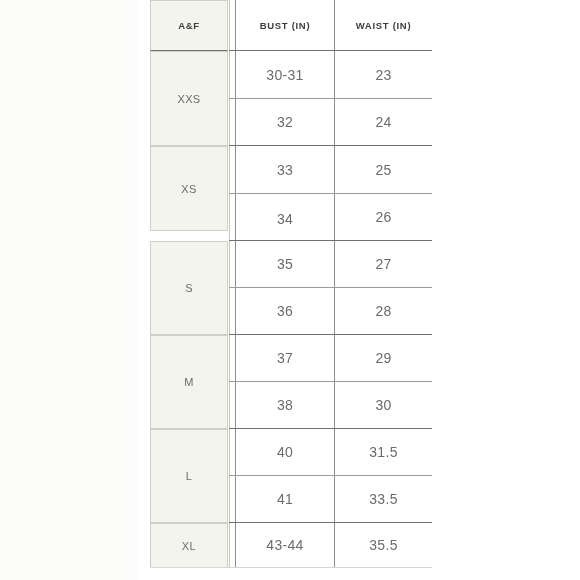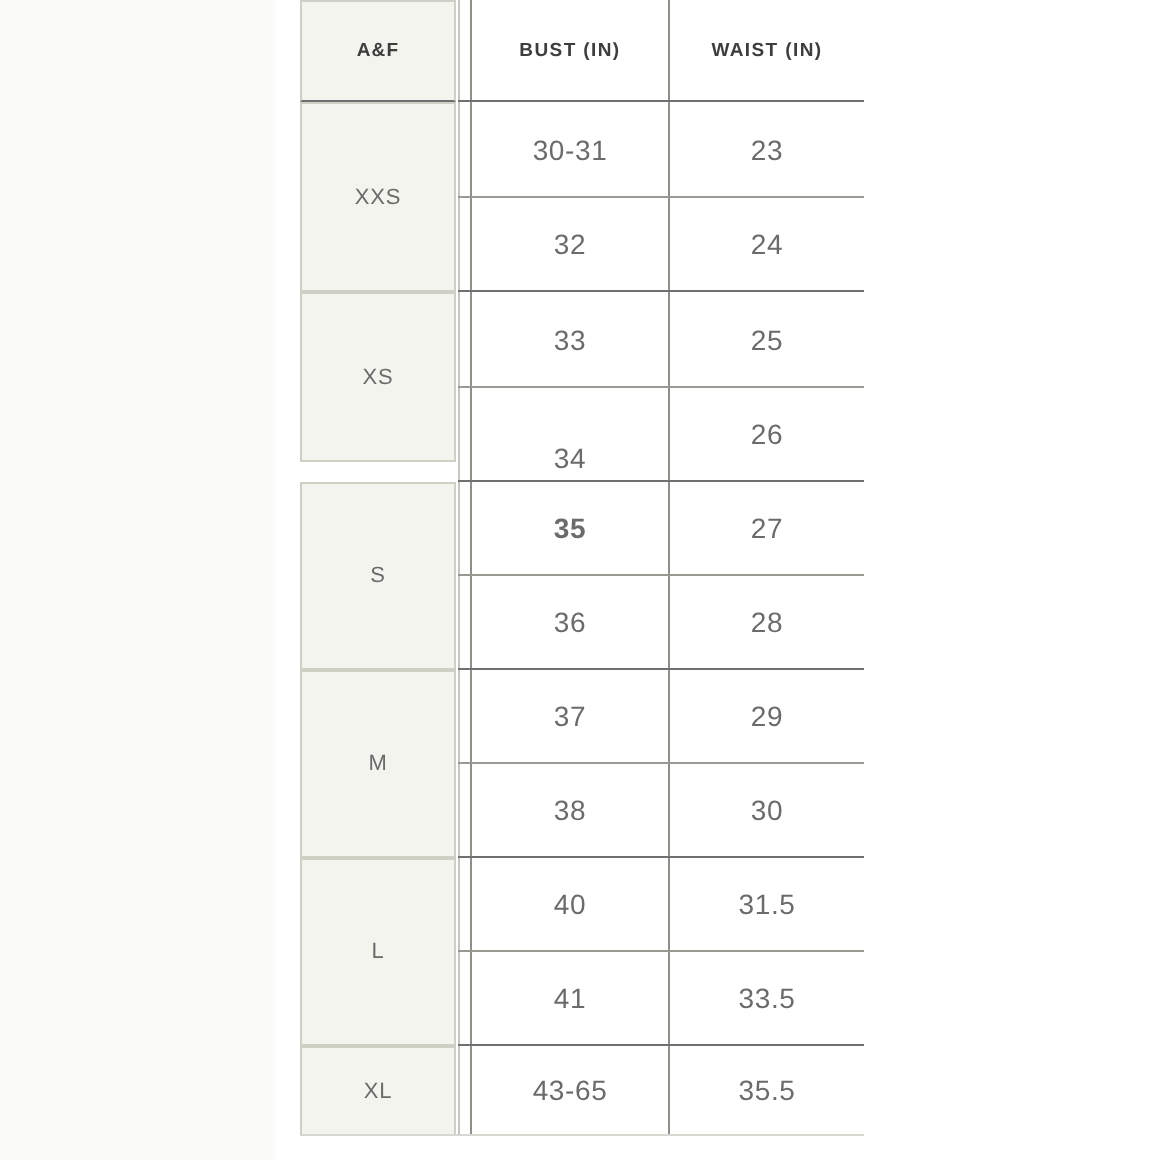--- a/index.html
+++ b/index.html
@@ -201,28 +201,28 @@
     <div class="cell col-waist" style="top:99px;height:46px;">
       <span class="cell-text">24</span>
       </div>
 
     <div class="cell col-bust" style="top:146px;height:47px;">
       <span class="cell-text">33</span>
       </div>
     <div class="cell col-waist" style="top:146px;height:47px;">
       <span class="cell-text">25</span>
       </div>
-    <div class="cell col-bust" style="top:206px;height:46px;">
+    <div class="cell col-bust" style="top:196px;height:46px;">
       <span class="cell-text">34</span>
       </div>
     <div class="cell col-waist" style="top:194px;height:46px;">
       <span class="cell-text">26</span>
       </div>
 
-    <div class="cell col-bust" style="top:241px;height:46px;font-weight:bold;">
+    <div class="cell col-bust" style="top:241px;height:46px;">
       <span class="cell-text">35</span>
       </div>
     <div class="cell col-waist" style="top:241px;height:46px;">
       <span class="cell-text">27</span>
       </div>
     <div class="cell col-bust" style="top:288px;height:46px;">
       <span class="cell-text">36</span>
       </div>
     <div class="cell col-waist" style="top:288px;height:46px;">
       <span class="cell-text">28</span>
@@ -248,20 +248,20 @@
       <span class="cell-text">31.5</span>
       </div>
     <div class="cell col-bust" style="top:476px;height:46px;align-items:center;">
       <span class="cell-text">41</span>
       </div>
     <div class="cell col-waist" style="top:476px;height:46px;">
       <span class="cell-text">33.5</span>
       </div>
 
     <div class="cell col-bust" style="top:523px;height:44px;">
-      <span class="cell-text">43-65</span>
+      <span class="cell-text">43-44</span>
       </div>
     <div class="cell col-waist" style="top:523px;height:44px;">
       <span class="cell-text">35.5</span>
       </div>
 
   </div>
 </div>
 
 </body></html>

